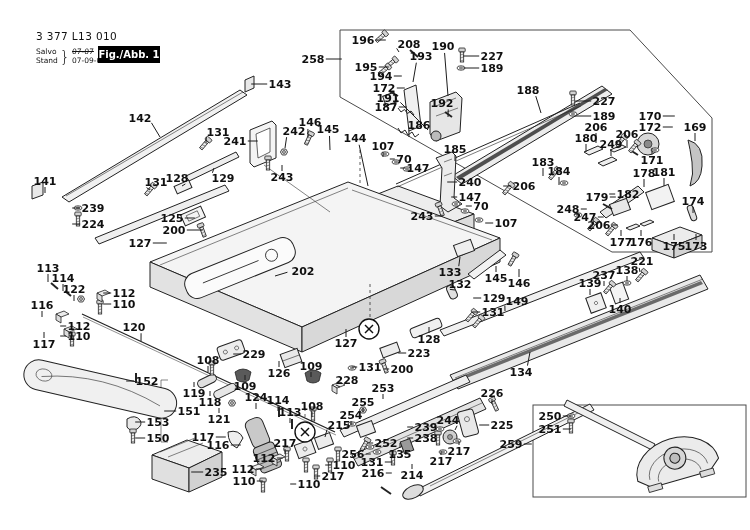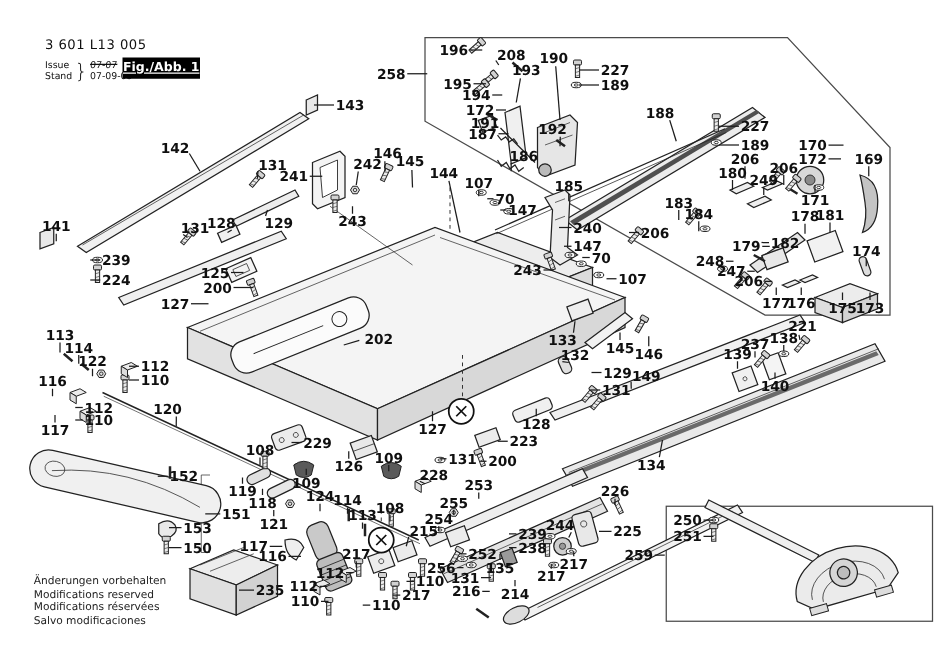--- a/index.html
+++ b/index.html
@@ -6,55 +6,49 @@
   #canvas{position:relative;width:750px;height:530px;background:#ffffff;overflow:hidden;
           font-family:"DejaVu Sans","Liberation Sans",sans-serif;}
   #titleblock{position:absolute;left:36px;top:30px;color:#111;}
   #part-number{font-size:10.5px;letter-spacing:.4px;}
   #stand-issue{display:flex;align-items:center;margin-top:5px;}
   .si-col{font-size:7.5px;line-height:8.5px;}
   .si-brace{font-size:16px;font-weight:200;margin:0 2px;}
   .si-dates{font-size:7.5px;line-height:8.5px;}
   .date-old{text-decoration:line-through;display:inline-block;transform:skewX(-6deg);}
   #fig-badge{position:absolute;left:98px;top:46px;width:62px;height:17px;background:#000;color:#fff;
-             font-size:10px;font-weight:bold;display:flex;align-items:center;justify-content:center;text-decoration:underline;}
+             font-size:10px;font-weight:bold;display:flex;align-items:center;justify-content:center;}
   #footnotes{position:absolute;left:27px;top:460px;font-size:8.5px;line-height:10.5px;color:#222;}
   svg{position:absolute;left:0;top:0;}
   .plabel{font:bold 11px "DejaVu Sans","Liberation Sans",sans-serif;fill:#101010;}
   .ln{stroke:#1c1c1c;stroke-width:1;}
   .part{stroke:#222;stroke-width:1;}
   .thin{stroke:#333;stroke-width:.6;fill:none;}
 </style>
 </head>
 <body>
 
 <div id="canvas">
 
   <div id="titleblock">
-    <div id="part-number">3 601 L13 005</div>
+    <div id="part-number">3 377 L13 010</div>
     <div id="stand-issue">
       <div class="si-col">
-        <div>Issue</div>
+        <div>Salvo</div>
         <div>Stand</div>
       </div>
       <div class="si-brace">}</div>
       <div class="si-dates">
         <div><span class="date-old">07-07</span></div>
         <div>07-09-05</div>
       </div>
     </div>
   </div>
   <div id="fig-badge">Fig./Abb. 1</div>
 
-  <div id="footnotes">
-      <div>Änderungen vorbehalten</div>
-      <div>Modifications reserved</div>
-      <div>Modifications réservées</div>
-      <div>Salvo modificaciones</div>
-    </div>
 
   <svg id="diagram" width="750" height="530" viewBox="0 0 750 530">
     <defs>
       <g id="sym-screw">
         <rect x="-3.2" y="-9" width="6.4" height="4" rx="1" fill="#d2d2d2" stroke="#222" stroke-width=".8"></rect>
         <rect x="-1.7" y="-5" width="3.4" height="10" fill="#ececec" stroke="#222" stroke-width=".8"></rect>
         <line x1="-1.7" y1="-2" x2="1.7" y2="-3" stroke="#333" stroke-width=".5"></line>
         <line x1="-1.7" y1="1" x2="1.7" y2="0" stroke="#333" stroke-width=".5"></line>
         <line x1="-1.7" y1="4" x2="1.7" y2="3" stroke="#333" stroke-width=".5"></line>
       </g>

